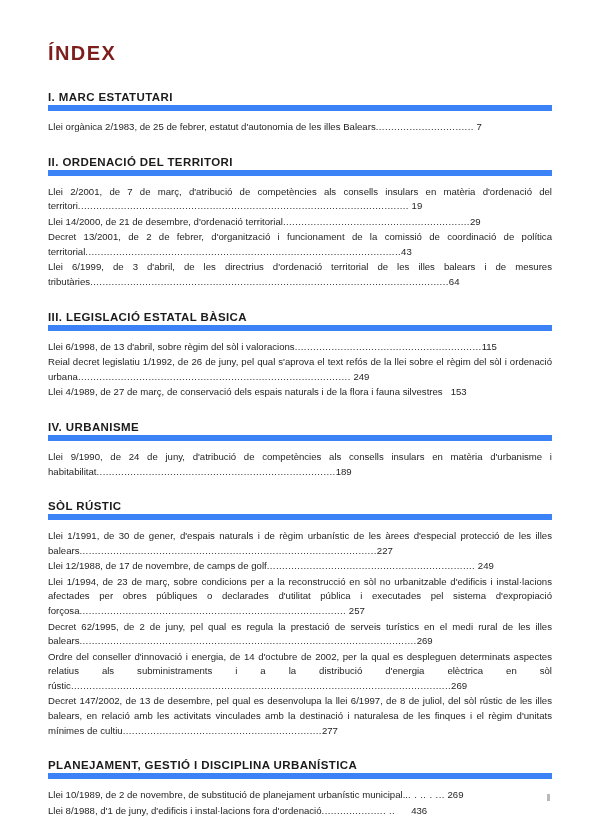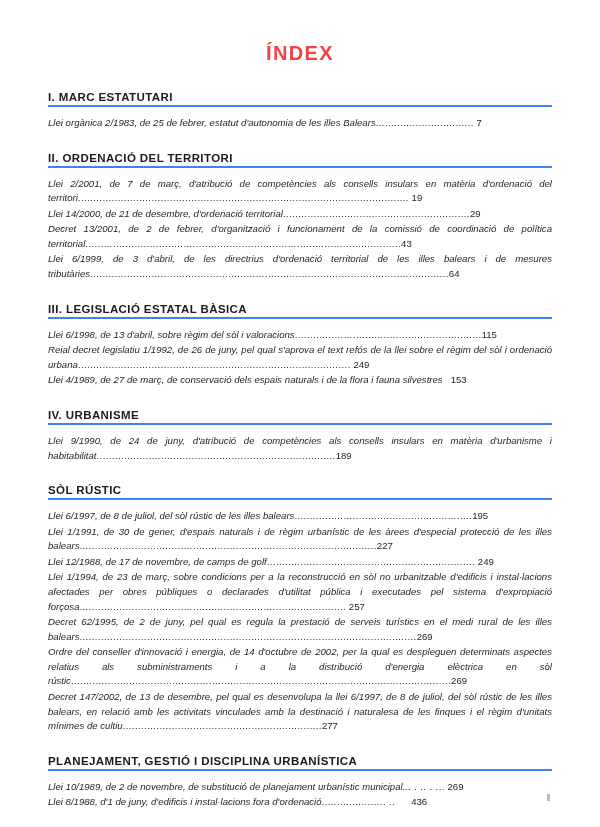--- a/index.html
+++ b/index.html
@@ -16,56 +16,55 @@
     overflow: hidden;
   }
   .page {
     width: 600px;
     height: 827px;
     box-sizing: border-box;
     padding: 34px 48px 20px 48px;
     position: relative;
   }
   .doc-title {
-    text-align: center;
+    text-align: left;
     font-size: 20px;
     letter-spacing: 1.4px;
     font-weight: bold;
-    color: #ef4444;
+    color: #7f1d1d;
     margin: 8px 0 26px 0;
   }
   .section {
     margin-bottom: 2px;
   }
   .section-heading {
     font-size: 11.5px;
     font-weight: bold;
     color: #1b1b1b;
     letter-spacing: 0.4px;
     margin-top: 20px;
     margin-bottom: 9px;
-    border-bottom: 2px solid #3b82f6;
+    border-bottom: 6px solid #3b82f6;
     padding-bottom: 2px;
     display: block;
   }
   .entries {
     display: block;
   }
   .entry {
     font-size: 9.6px;
     line-height: 1.52;
     color: #1f1f1f;
     text-align: justify;
     margin: 0 0 0 0;
     padding: 0 0 1px 0;
     position: relative;
   }
   .entry .etext {
     display: inline;
-    font-style: italic;
   }
   .entry .leader {
     display: inline;
     color: #2b2b2b;
     letter-spacing: 0.4px;
   }
   .entry .pg {
     display: inline;
     white-space: nowrap;
   }
@@ -134,23 +133,20 @@
       <p class="entry">
         <span class="etext">Llei 9/1990, de 24 de juny, d'atribució de competències als consells insulars en matèria d'urbanisme i habitabilitat</span><span class="leader">..............................................................................</span><span class="pg">189</span>
       </p>
     </div>
   </div>
 
   <div class="section">
     <div class="section-heading">SÒL RÚSTIC</div>
     <div class="entries">
       <p class="entry">
-        <span class="etext">Llei 6/1997, de 8 de juliol, del sòl rústic de les illes balears</span><span class="leader">..........................................................</span><span class="pg">195</span>
-      </p>
-      <p class="entry">
         <span class="etext">Llei 1/1991, de 30 de gener, d'espais naturals i de règim urbanístic de les àrees d'especial protecció de les illes balears</span><span class="leader">.................................................................................................</span><span class="pg">227</span>
       </p>
       <p class="entry">
         <span class="etext">Llei 12/1988, de 17 de novembre, de camps de golf</span><span class="leader">....................................................................</span> <span class="pg">249</span>
       </p>
       <p class="entry">
         <span class="etext">Llei 1/1994, de 23 de març, sobre condicions per a la reconstrucció en sòl no urbanitzable d'edificis i instal·lacions afectades per obres públiques o declarades d'utilitat pública i executades pel sistema d'expropiació forçosa</span><span class="leader">.......................................................................................</span> <span class="pg">257</span>
       </p>
       <p class="entry">
         <span class="etext">Decret 62/1995, de 2 de juny, pel qual es regula la prestació de serveis turístics en el medi rural de les illes balears</span><span class="leader">..............................................................................................................</span><span class="pg">269</span>

